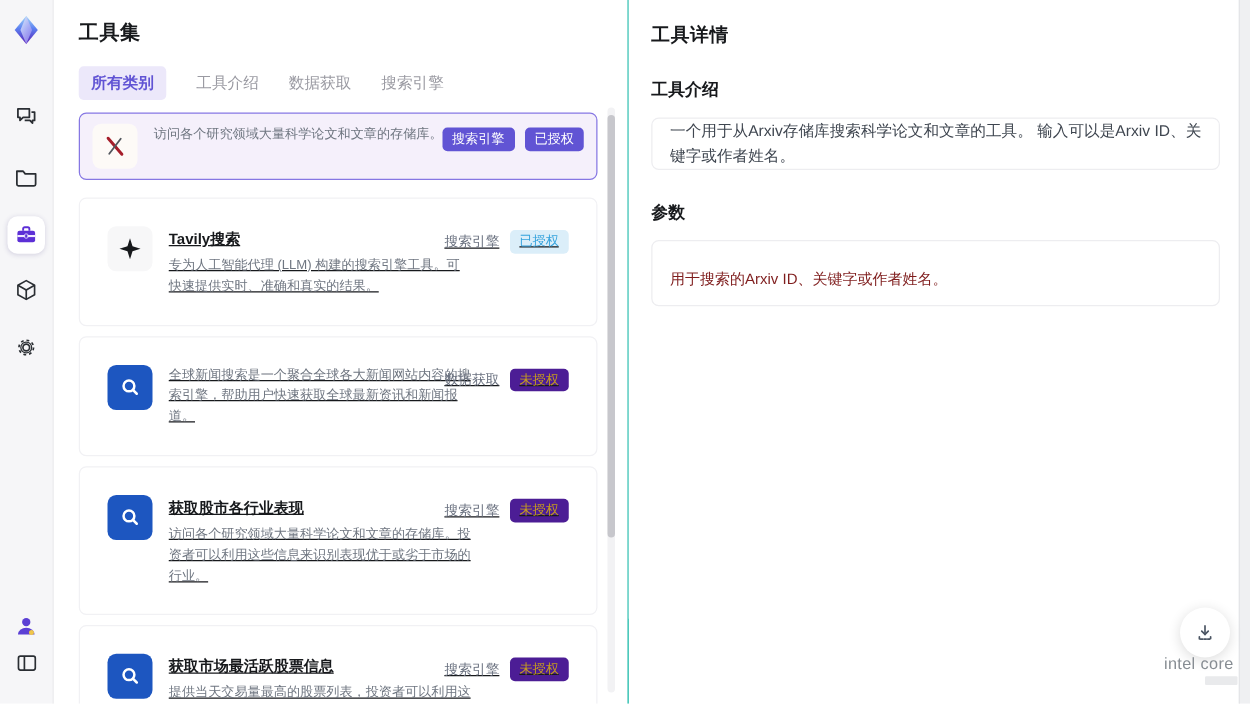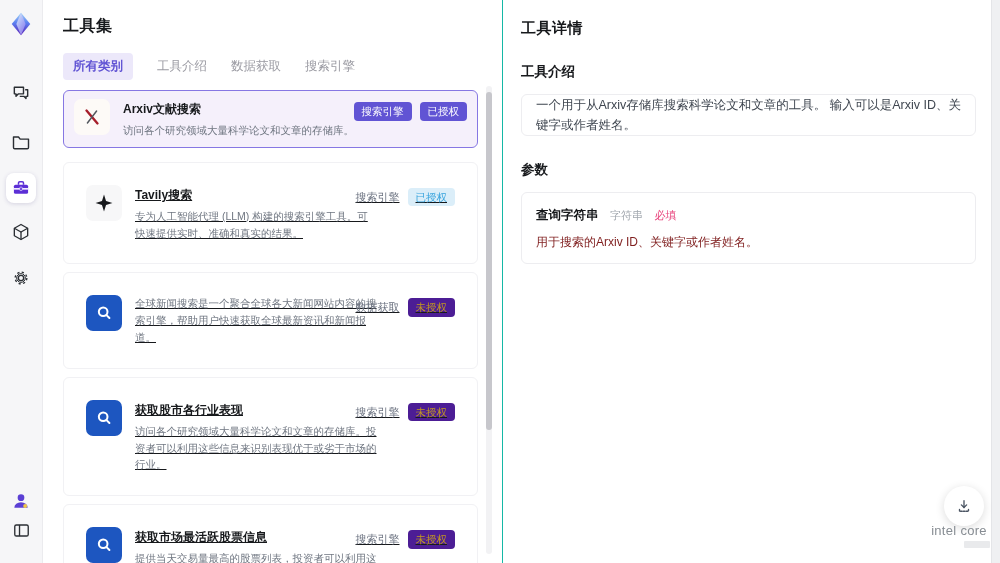--- a/index.html
+++ b/index.html
@@ -161,21 +161,20 @@
   <div class="cards">
 
     <div class="tool-card selected">
       <div class="tile tile-arxiv">
         <svg width="22" height="22" viewBox="0 0 24 24" fill="none" stroke-linecap="round">
           <path d="M6 5 L18 19" stroke="#a61e2b" stroke-width="2.6"></path>
           <path d="M17 5.5 L7 18.5" stroke="#53575e" stroke-width="1.6"></path>
         </svg>
       </div>
       <div class="tool-text">
-        <div class="tool-title">Arxiv文献搜索</div>
         <div class="tool-desc" style="width:250px;">访问各个研究领域大量科学论文和文章的存储库。</div>
       </div>
       <div class="tool-meta">
         <span class="badge badge-purple">搜索引擎</span>
         <span class="badge badge-purple">已授权</span>
       </div>
     </div>
 
     <div class="tool-card pad10">
       <div class="tile tile-sparkle">
@@ -270,25 +269,20 @@
 </div>
 
 <div class="detail-panel">
   <div class="detail-title">工具详情</div>
 
   <div class="section-heading">工具介绍</div>
   <div class="info-box">一个用于从Arxiv存储库搜索科学论文和文章的工具。 输入可以是Arxiv ID、关键字或作者姓名。</div>
 
   <div class="section-heading">参数</div>
   <div class="param-box">
-    <div>
-      <span class="param-name">查询字符串</span>
-      <span class="param-type">字符串</span>
-      <span class="param-required">必填</span>
-    </div>
     <div class="param-desc">用于搜索的Arxiv ID、关键字或作者姓名。</div>
   </div>
 </div>
 
 <div class="edge-strip"></div>
 
 <div class="fab">
   <span>
     <svg width="18" height="18" viewBox="0 0 24 24" fill="none" stroke="#4b5563" stroke-width="1.8" stroke-linecap="round" stroke-linejoin="round">
       <line x1="12" y1="5" x2="12" y2="14"></line>

